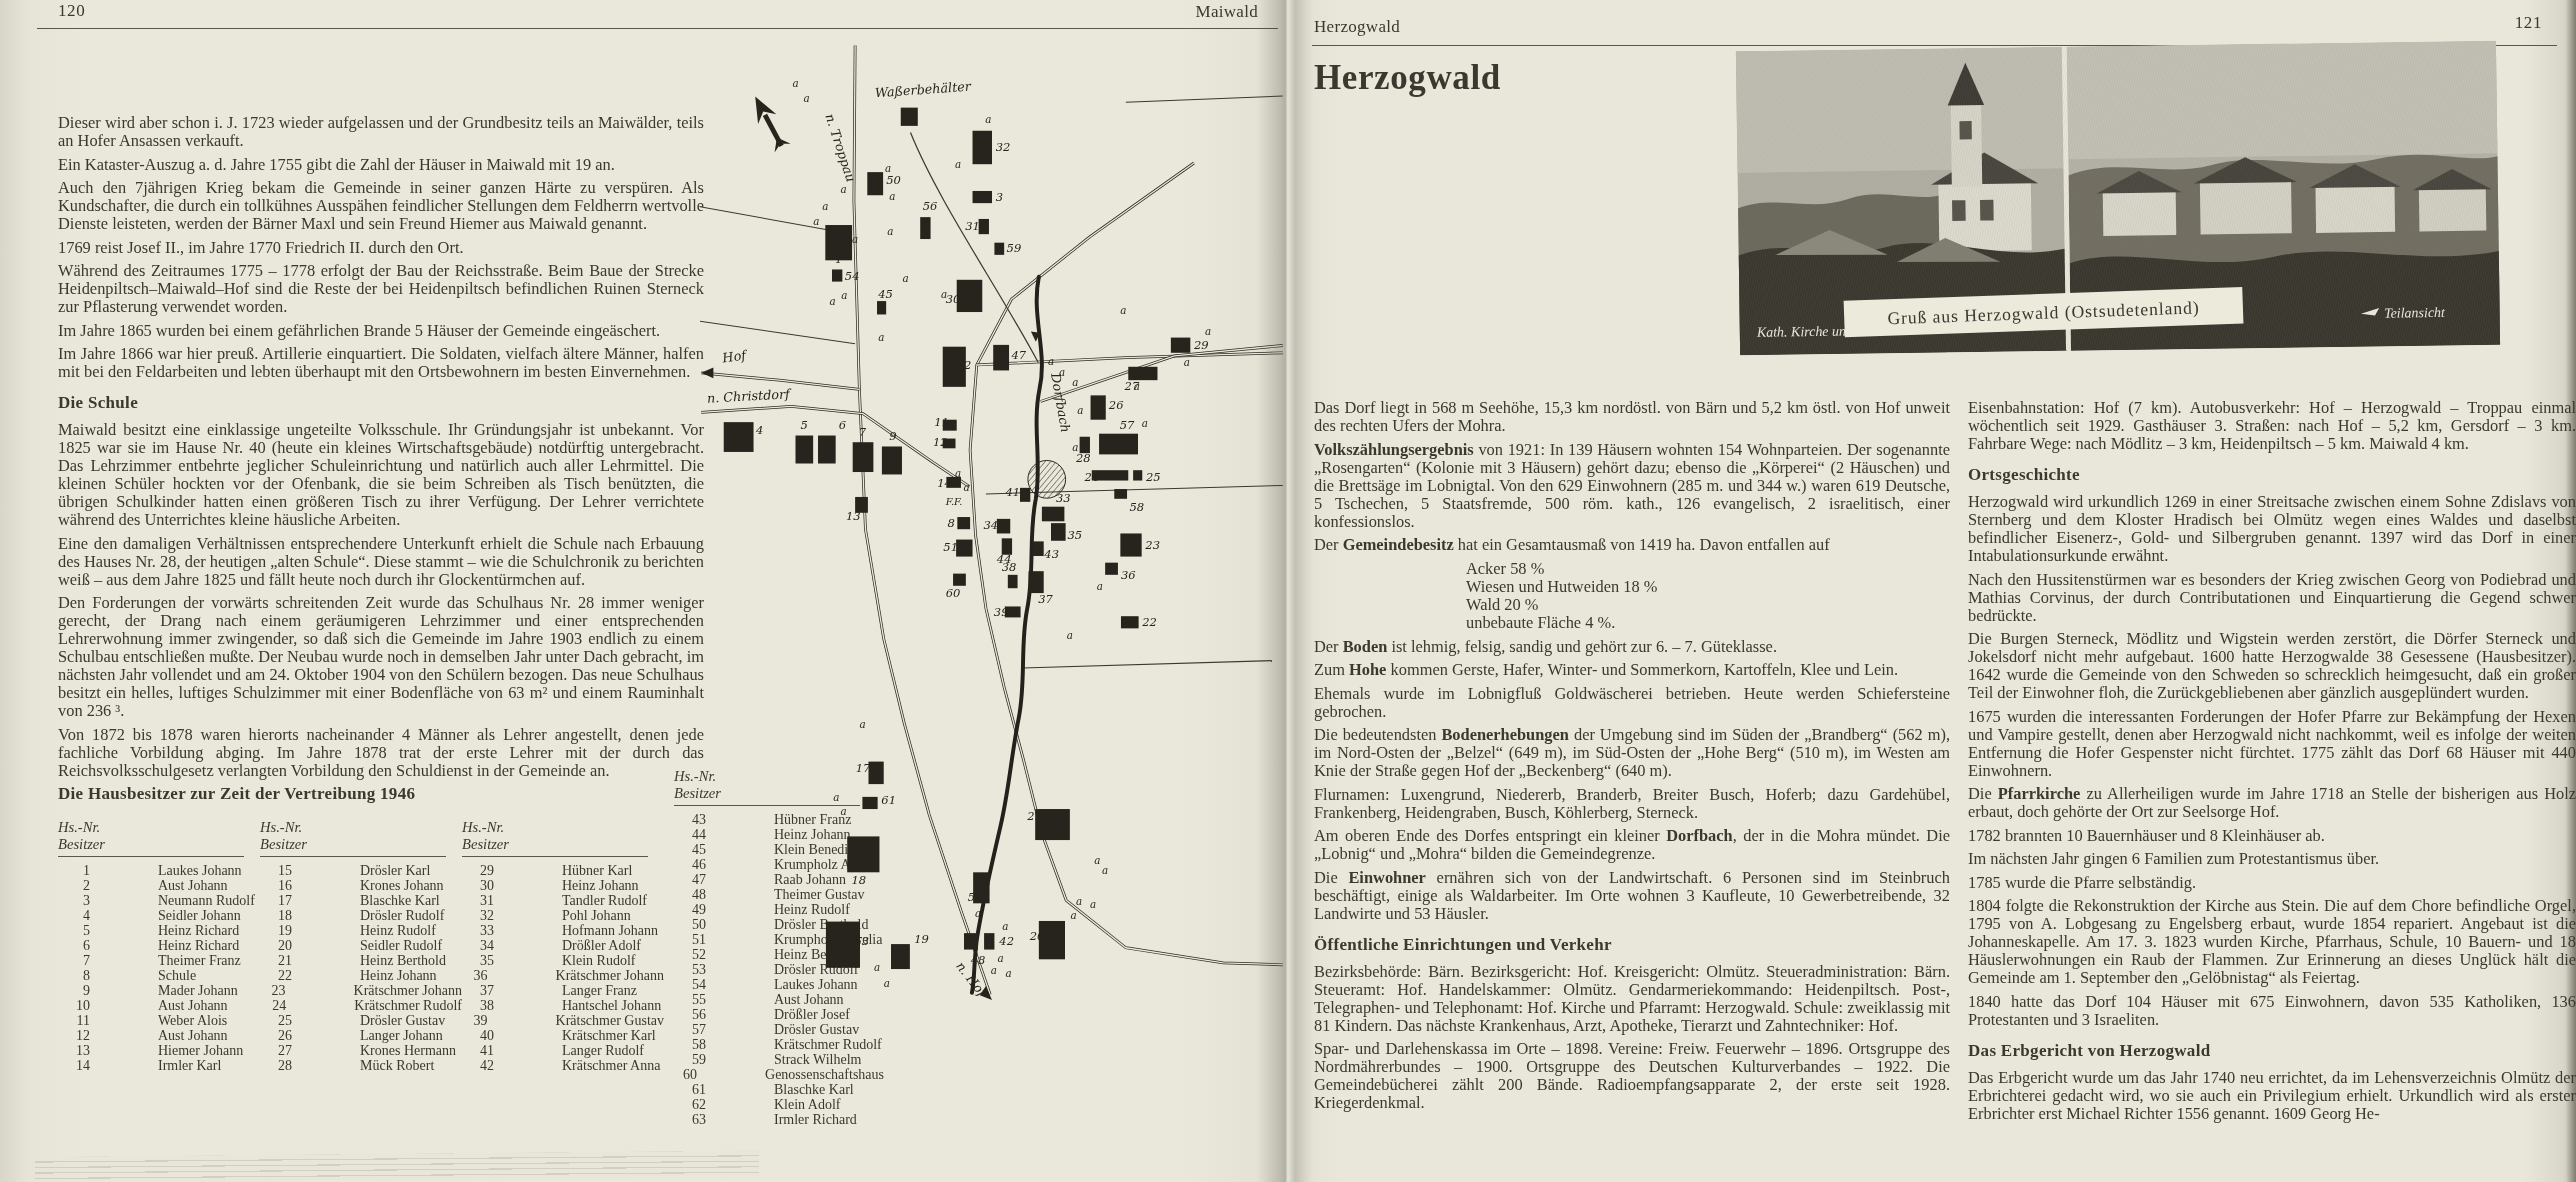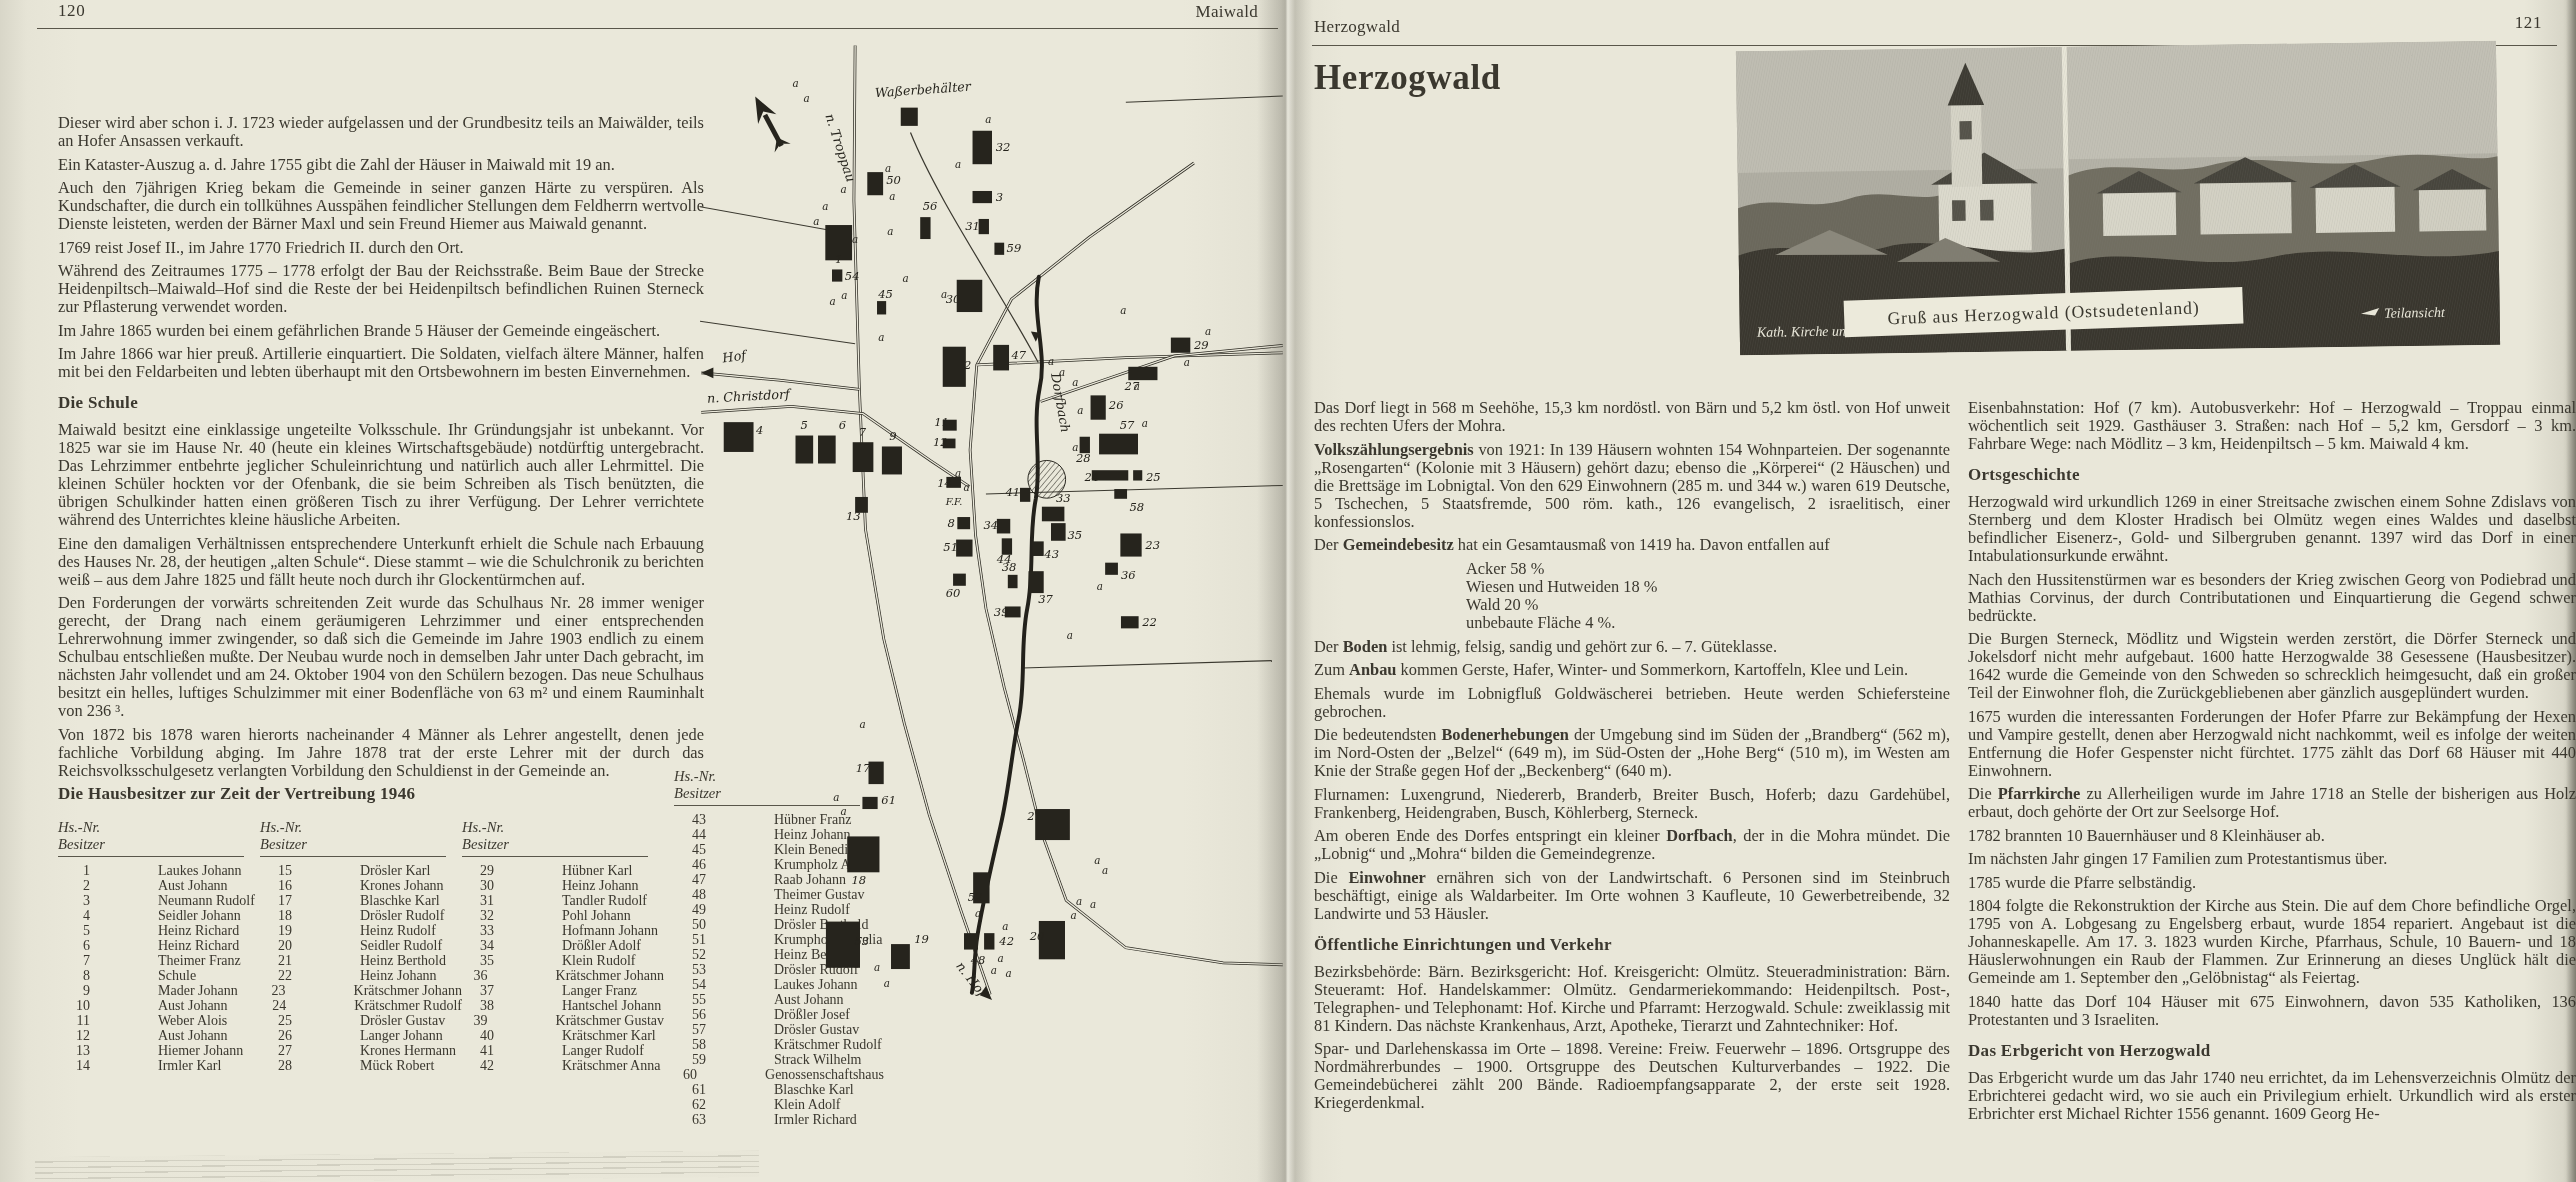--- a/index.html
+++ b/index.html
@@ -632,40 +632,40 @@
       <p>Das Dorf liegt in 568 m Seehöhe, 15,3 km nordöstl. von Bärn und 5,2 km östl. von Hof unweit des rechten Ufers der Mohra.</p>
       <p><b>Volkszählungsergebnis</b> von 1921: In 139 Häusern wohnten 154 Wohnparteien. Der sogenannte „Rosengarten“ (Kolonie mit 3 Häusern) gehört dazu; ebenso die „Körperei“ (2 Häuschen) und die Brettsäge im Lobnigtal. Von den 629 Einwohnern (285 m. und 344 w.) waren 619 Deutsche, 5 Tschechen, 5 Staatsfremde, 500 röm. kath., 126 evangelisch, 2 israelitisch, einer konfessionslos.</p>
       <p>Der <b>Gemeindebesitz</b> hat ein Gesamtausmaß von 1419 ha. Davon entfallen auf</p>
       <div class="ind-list">
         <div>Acker 58 %</div>
         <div>Wiesen und Hutweiden 18 %</div>
         <div>Wald 20 %</div>
         <div>unbebaute Fläche 4 %.</div>
       </div>
       <p>Der <b>Boden</b> ist lehmig, felsig, sandig und gehört zur 6. – 7. Güteklasse.</p>
-      <p>Zum <b>Anbau</b> kommen Gerste, Hafer, Winter- und Sommerkorn, Kartoffeln, Klee und Lein.</p>
+      <p>Zum <b>Hohe</b> kommen Gerste, Hafer, Winter- und Sommerkorn, Kartoffeln, Klee und Lein.</p>
       <p>Ehemals wurde im Lobnigfluß Goldwäscherei betrieben. Heute werden Schiefersteine gebrochen.</p>
       <p>Die bedeutendsten <b>Bodenerhebungen</b> der Umgebung sind im Süden der „Brandberg“ (562 m), im Nord-Osten der „Belzel“ (649 m), im Süd-Osten der „Hohe Berg“ (510 m), im Westen am Knie der Straße gegen Hof der „Beckenberg“ (640 m).</p>
       <p>Flurnamen: Luxengrund, Niedererb, Branderb, Breiter Busch, Hoferb; dazu Gardehübel, Frankenberg, Heidengraben, Busch, Köhlerberg, Sterneck.</p>
       <p>Am oberen Ende des Dorfes entspringt ein kleiner <b>Dorfbach</b>, der in die Mohra mündet. Die „Lobnig“ und „Mohra“ bilden die Gemeindegrenze.</p>
       <p>Die <b>Einwohner</b> ernähren sich von der Landwirtschaft. 6 Personen sind im Steinbruch beschäftigt, einige als Waldarbeiter. Im Orte wohnen 3 Kaufleute, 10 Gewerbetreibende, 32 Landwirte und 53 Häusler.</p>
       <h2 class="sec">Öffentliche Einrichtungen und Verkehr</h2>
       <p>Bezirksbehörde: Bärn. Bezirksgericht: Hof. Kreisgericht: Olmütz. Steueradministration: Bärn. Steueramt: Hof. Handelskammer: Olmütz. Gendarmeriekommando: Heidenpiltsch. Post-, Telegraphen- und Telephonamt: Hof. Kirche und Pfarramt: Herzogwald. Schule: zweiklassig mit 81 Kindern. Das nächste Krankenhaus, Arzt, Apotheke, Tierarzt und Zahntechniker: Hof.</p>
       <p>Spar- und Darlehenskassa im Orte – 1898. Vereine: Freiw. Feuerwehr – 1896. Ortsgruppe des Nordmährerbundes – 1900. Ortsgruppe des Deutschen Kulturverbandes – 1922. Die Gemeindebücherei zählt 200 Bände. Radioempfangsapparate 2, der erste seit 1928. Kriegerdenkmal.</p>
     </div>
   <div class="textcol" style="left:683px;top:399px;width:608px;">
       <p>Eisenbahnstation: Hof (7 km). Autobusverkehr: Hof – Herzogwald – Troppau einmal wöchentlich seit 1929. Gasthäuser 3. Straßen: nach Hof – 5,2 km, Gersdorf – 3 km. Fahrbare Wege: nach Mödlitz – 3 km, Heidenpiltsch – 5 km. Maiwald 4 km.</p>
       <h2 class="sec">Ortsgeschichte</h2>
       <p>Herzogwald wird urkundlich 1269 in einer Streitsache zwischen einem Sohne Zdislavs von Sternberg und dem Kloster Hradisch bei Olmütz wegen eines Waldes und daselbst befindlicher Eisenerz-, Gold- und Silbergruben genannt. 1397 wird das Dorf in einer Intabulationsurkunde erwähnt.</p>
       <p>Nach den Hussitenstürmen war es besonders der Krieg zwischen Georg von Podiebrad und Mathias Corvinus, der durch Contributationen und Einquartierung die Gegend schwer bedrückte.</p>
       <p>Die Burgen Sterneck, Mödlitz und Wigstein werden zerstört, die Dörfer Sterneck und Jokelsdorf nicht mehr aufgebaut. 1600 hatte Herzogwalde 38 Gesessene (Hausbesitzer). 1642 wurde die Gemeinde von den Schweden so schrecklich heimgesucht, daß ein großer Teil der Einwohner floh, die Zurückgebliebenen aber gänzlich ausgeplündert wurden.</p>
       <p>1675 wurden die interessanten Forderungen der Hofer Pfarre zur Bekämpfung der Hexen und Vampire gestellt, denen aber Herzogwald nicht nachkommt, weil es infolge der weiten Entfernung die Hofer Gespenster nicht fürchtet. 1775 zählt das Dorf 68 Häuser mit 440 Einwohnern.</p>
       <p>Die <b>Pfarrkirche</b> zu Allerheiligen wurde im Jahre 1718 an Stelle der bisherigen aus Holz erbaut, doch gehörte der Ort zur Seelsorge Hof.</p>
       <p>1782 brannten 10 Bauernhäuser und 8 Kleinhäuser ab.</p>
-      <p>Im nächsten Jahr gingen 17 Familien zum Protestantismus über.</p>
+      <p>Im nächsten Jahr gingen 6 Familien zum Protestantismus über.</p>
       <p>1785 wurde die Pfarre selbständig.</p>
       <p>1804 folgte die Rekonstruktion der Kirche aus Stein. Die auf dem Chore befindliche Orgel, 1795 von A. Lobgesang zu Engelsberg erbaut, wurde 1854 repariert. Angebaut ist die Johanneskapelle. Am 17. 3. 1823 wurden Kirche, Pfarrhaus, Schule, 10 Bauern- und 18 Häuslerwohnungen ein Raub der Flammen. Zur Erinnerung an dieses Unglück hält die Gemeinde am 1. September den „Gelöbnistag“ als Feiertag.</p>
       <p>1840 hatte das Dorf 104 Häuser mit 675 Einwohnern, davon 535 Katholiken, 136 Protestanten und 3 Israeliten.</p>
       <h2 class="sec">Das Erbgericht von Herzogwald</h2>
       <p>Das Erbgericht wurde um das Jahr 1740 neu errichtet, da im Lehensverzeichnis Olmütz der Erbrichterei gedacht wird, wo sie auch ein Privilegium erhielt. Urkundlich wird als erster Erbrichter erst Michael Richter 1556 genannt. 1609 Georg He-</p>
     </div>
 </div>
 
 <div class="gutter"></div>
 <div class="edge-right"></div>

